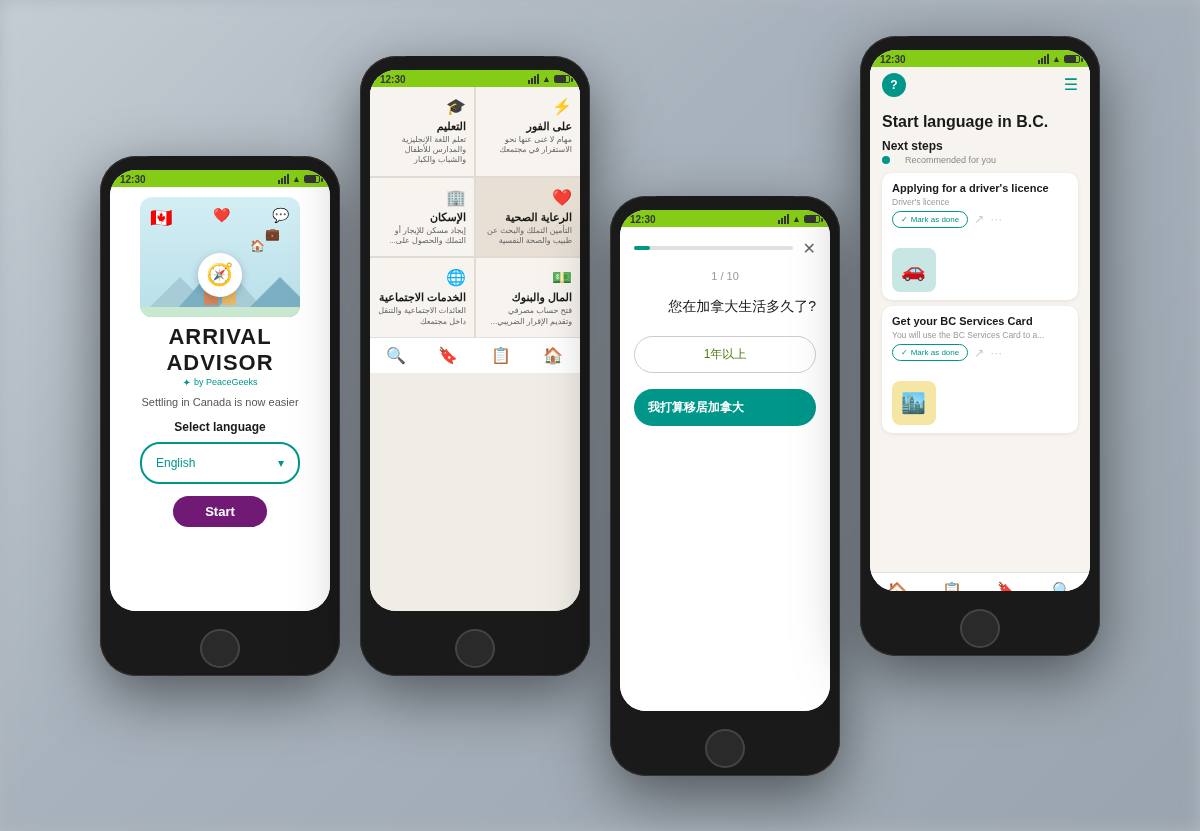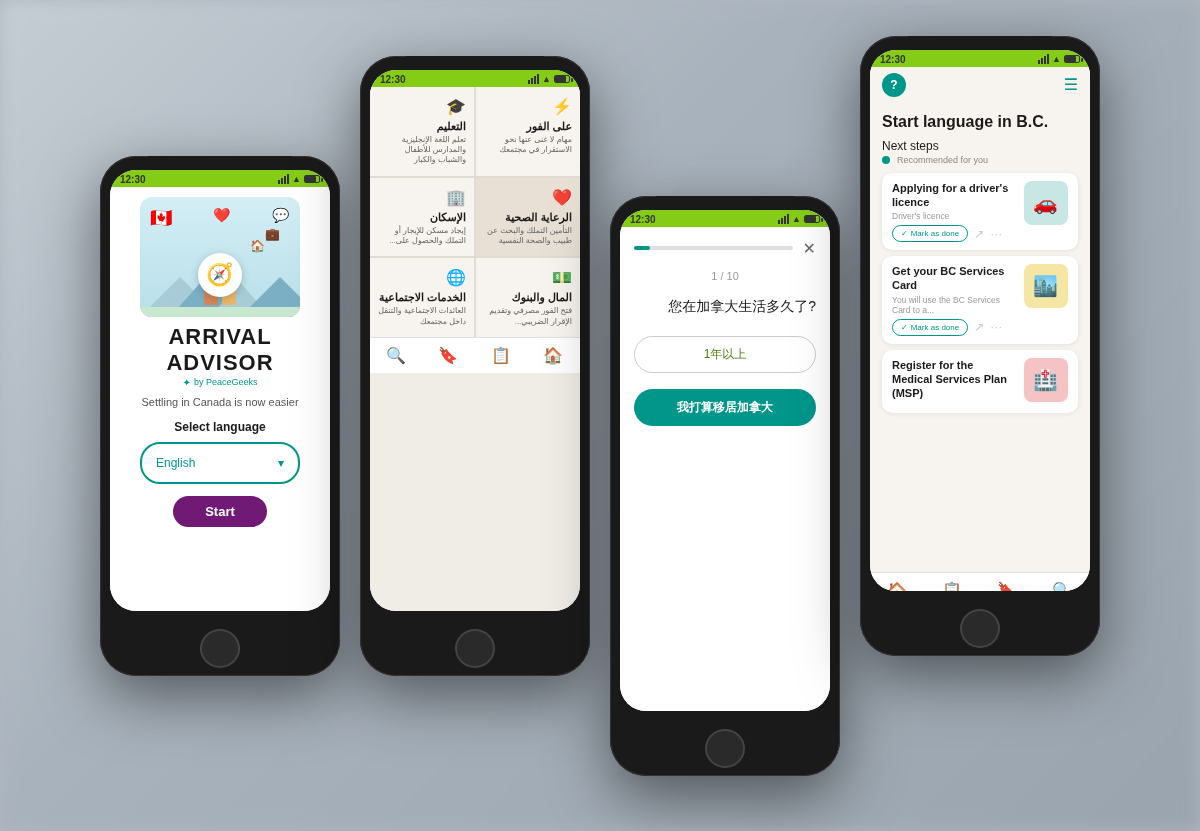--- a/index.html
+++ b/index.html
@@ -357,21 +357,20 @@
       color: #4d7c0f;
       margin-bottom: 8px;
       cursor: pointer;
     }
 
     .p3-submit-btn {
       background: #00968a;
       color: #fff;
       border-radius: 20px;
       padding: 10px 14px;
-      text-align: center;
       font-size: 12px;
       font-weight: 600;
       cursor: pointer;
       margin-top: 8px;
     }
 
     .close-x {
       font-size: 16px;
       color: #666;
       cursor: pointer;
@@ -433,51 +432,52 @@
 
     .p4-heading {
       font-size: 16px;
       font-weight: 700;
       color: #1a1a1a;
       margin-bottom: 8px;
     }
 
     .p4-section-title {
       font-size: 12px;
-      font-weight: 400;
+      font-weight: 700;
       color: #1a1a1a;
       margin-bottom: 2px;
     }
 
     .p4-rec-label {
       font-size: 9px;
       color: #888;
       margin-bottom: 8px;
       display: flex;
       align-items: center;
-      gap: 7px;
+      gap: 15px;
     }
 
     .p4-rec-dot {
       width: 8px;
       height: 8px;
       border-radius: 50%;
       background: #00968a;
       display: inline-block;
     }
 
     .p4-task-card {
       background: #fff;
       border-radius: 10px;
       padding: 8px 10px;
       margin-bottom: 6px;
       display: flex;
       align-items: flex-start;
-      gap: 8px;
+      gap: 20px;
       box-shadow: 0 1px 4px rgba(0,0,0,0.08);
+      flex-direction: column;
     }
 
     .p4-task-info { flex: 1; }
 
     .p4-task-title {
       font-size: 11px;
       font-weight: 600;
       color: #1a1a1a;
       margin-bottom: 2px;
       line-height: 1.3;
@@ -673,21 +673,21 @@
           </div>
           <div class="p2-cat-card">
             <span class="p2-cat-icon">🏢</span>
             <div class="p2-cat-title">الإسكان</div>
             <div class="p2-cat-desc">إيجاد مسكن للإيجار أو التملك والحصول على...</div>
           </div>
 
           <div class="p2-cat-card">
             <span class="p2-cat-icon">💵</span>
             <div class="p2-cat-title">المال والبنوك</div>
-            <div class="p2-cat-desc">فتح الفور مصرفي وتقديم الإقرار الضريبي...</div>
+            <div class="p2-cat-desc">فتح حساب مصرفي وتقديم الإقرار الضريبي...</div>
           </div>
           <div class="p2-cat-card">
             <span class="p2-cat-icon">🌐</span>
             <div class="p2-cat-title">الخدمات الاجتماعية</div>
             <div class="p2-cat-desc">العائدات الاجتماعية والتنقل داخل مجتمعك</div>
           </div>
         </div>
 
         <div style="flex:1;"></div>
 
@@ -797,27 +797,20 @@
                   <span>✓</span>
                   <span>Mark as done</span>
                 </button>
                 <span style="font-size:12px;color:#ccc;">↗</span>
                 <span class="p4-dots">···</span>
               </div>
             </div>
             <div class="p4-task-img yellow">🏙️</div>
           </div>
 
-          <div class="p4-task-card">
-            <div class="p4-task-info">
-              <div class="p4-task-title">Register for the Medical Services Plan (MSP)</div>
-              <div class="p4-task-subtitle"></div>
-            </div>
-            <div class="p4-task-img red">🏥</div>
-          </div>
         </div>
 
         <div class="p4-bottom-nav">
           <span class="p4-nav-icon active">🏠</span>
           <span class="p4-nav-icon">📋</span>
           <span class="p4-nav-icon">🔖</span>
           <span class="p4-nav-icon">🔍</span>
         </div>
       </div>
     </div>

